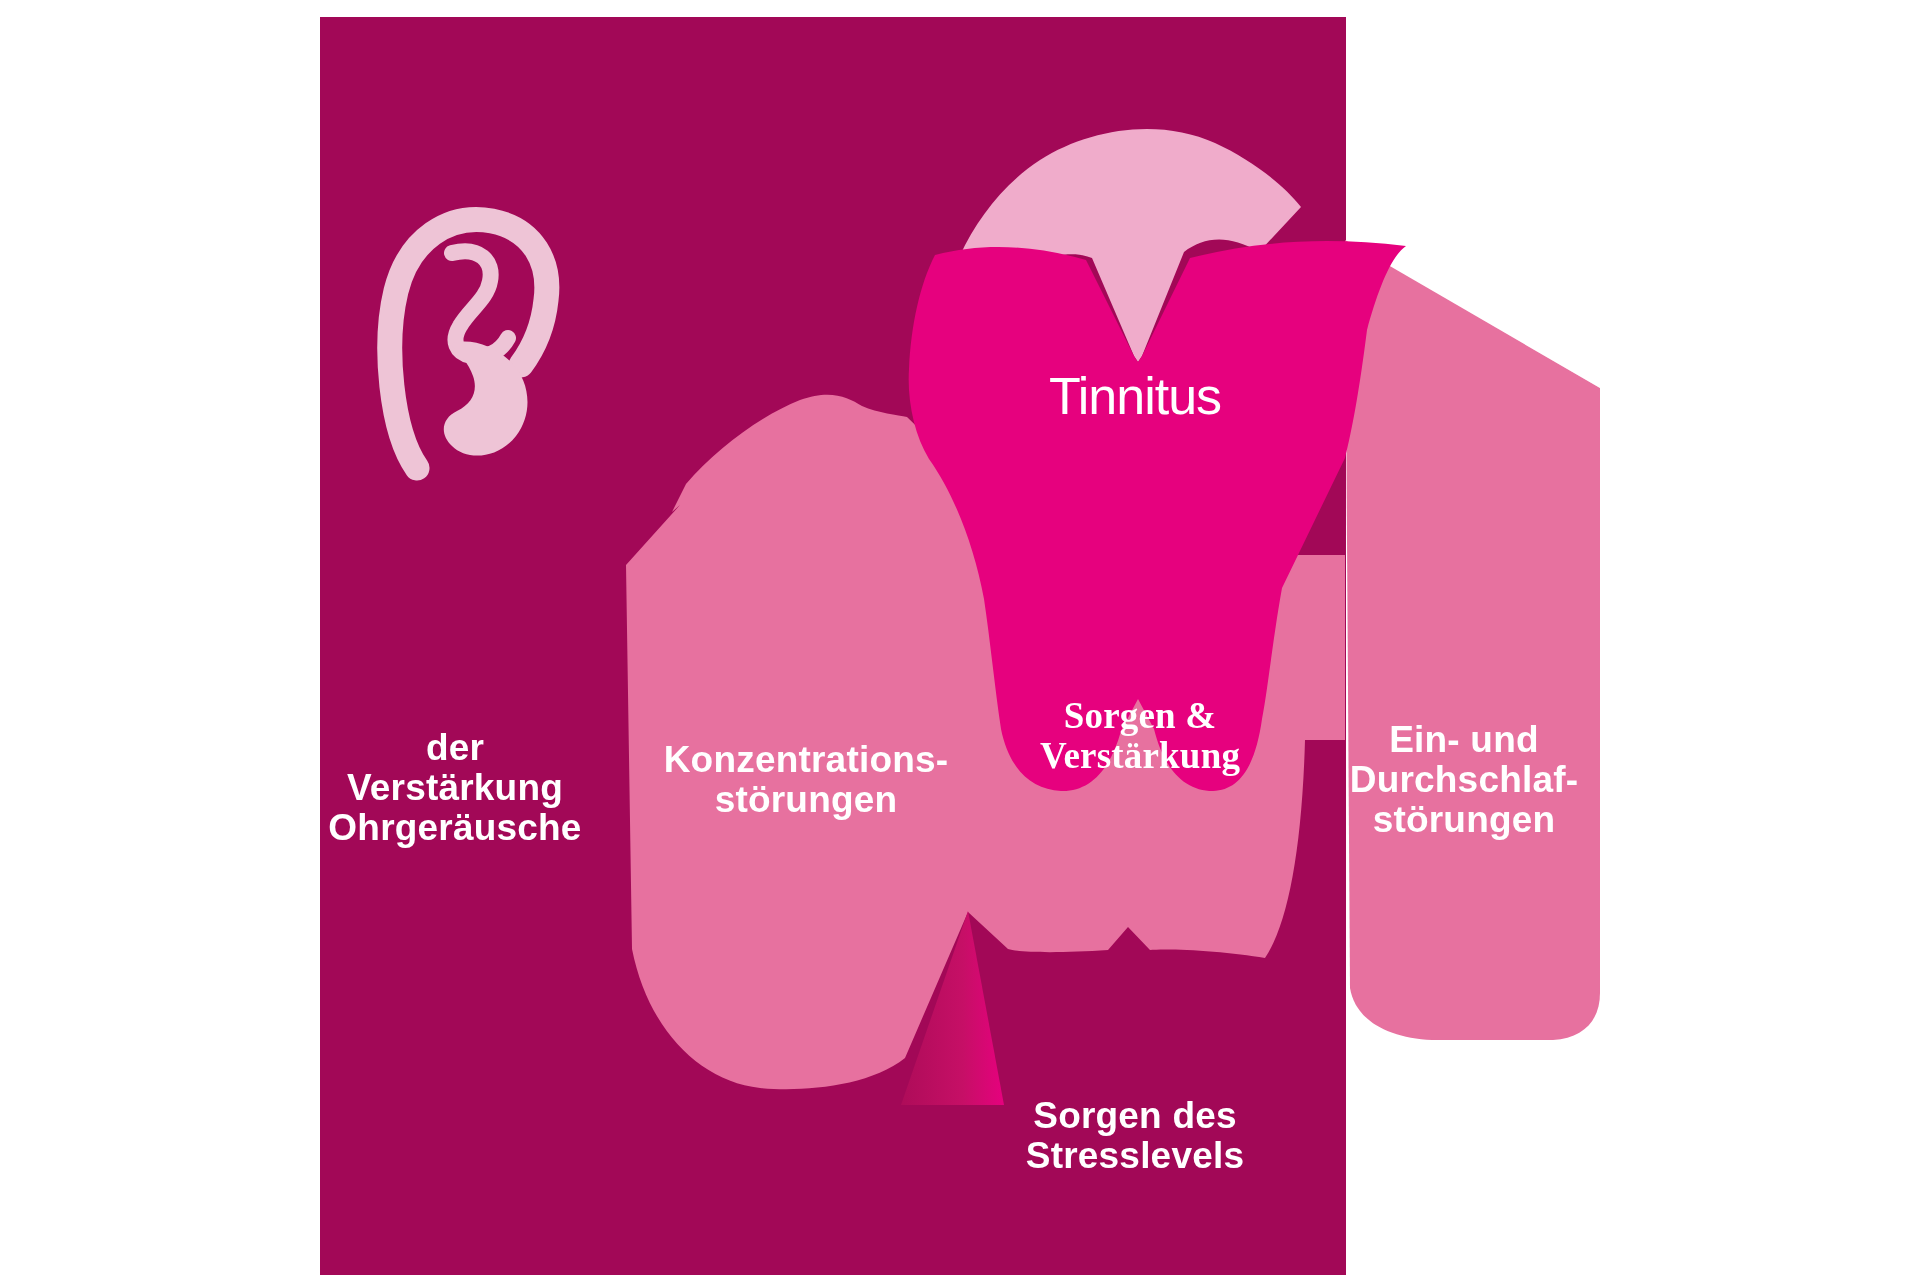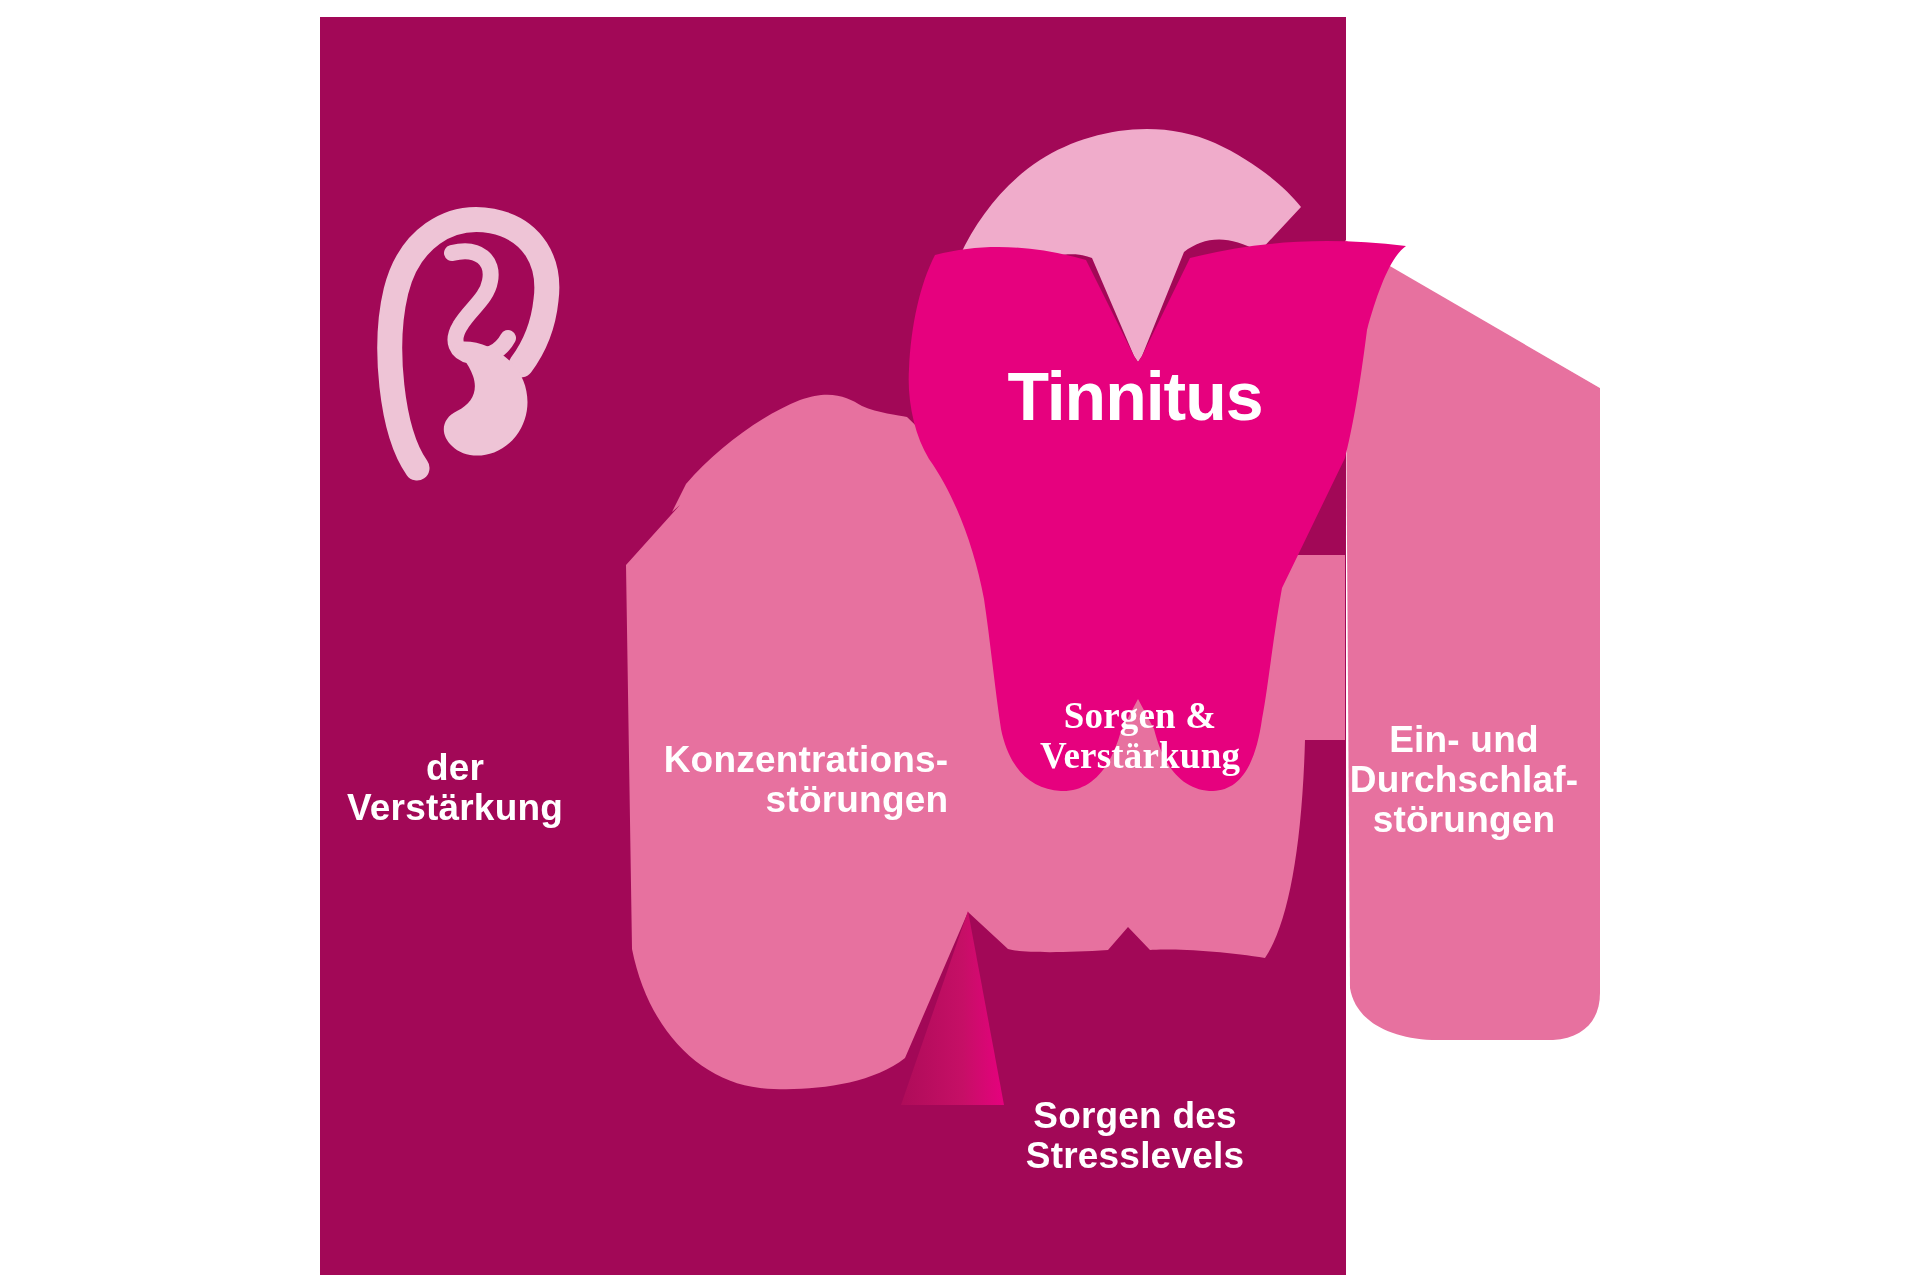--- a/index.html
+++ b/index.html
@@ -20,22 +20,22 @@
     font-size:37px;
     line-height:40px;
     white-space:nowrap;
     letter-spacing:0.2px;
   }
   .label span{display:block;}
   .title{
     position:absolute;
     transform:translate(-50%,-50%);
     color:#ffffff;
-    font-weight:bold;
-    font-size:68px;
+    font-weight:normal;
+    font-size:52px;
     line-height:76px;
     white-space:nowrap;
     letter-spacing:-1px;
   }
   .ear-outer{fill:none;stroke:#EEC4D6;stroke-width:25;stroke-linecap:round;}
   .ear-inner{fill:none;stroke:#EEC4D6;stroke-width:16;stroke-linecap:round;}
   .ear-lobe{fill:#EEC4D6;}
 </style>
 </head>
 <body>
@@ -137,23 +137,24 @@
                C 473 403 478 390 473 376
                C 469 364 459 352 449 344 Z"></path>
     </g>
   </svg>
 
   <div class="title" style="left:1135px; top:396px;">Tinnitus</div>
 
   <div class="label" style="left:455px; top:788px;">
     <span>der</span>
     <span>Verstärkung</span>
+    <span>Ohrgeräusche</span>
   </div>
 
-  <div class="label" style="left:806px; top:780px;text-align:right;">
+  <div class="label" style="left:806px; top:780px;">
     <span>Konzentrations-</span>
     <span>störungen</span>
   </div>
 
   <div class="label" style="left:1140px; top:736px;font-family:Liberation Serif, serif;">
     <span>Sorgen &amp;</span>
     <span>Verstärkung</span>
   </div>
 
   <div class="label" style="left:1464px; top:780px;">

